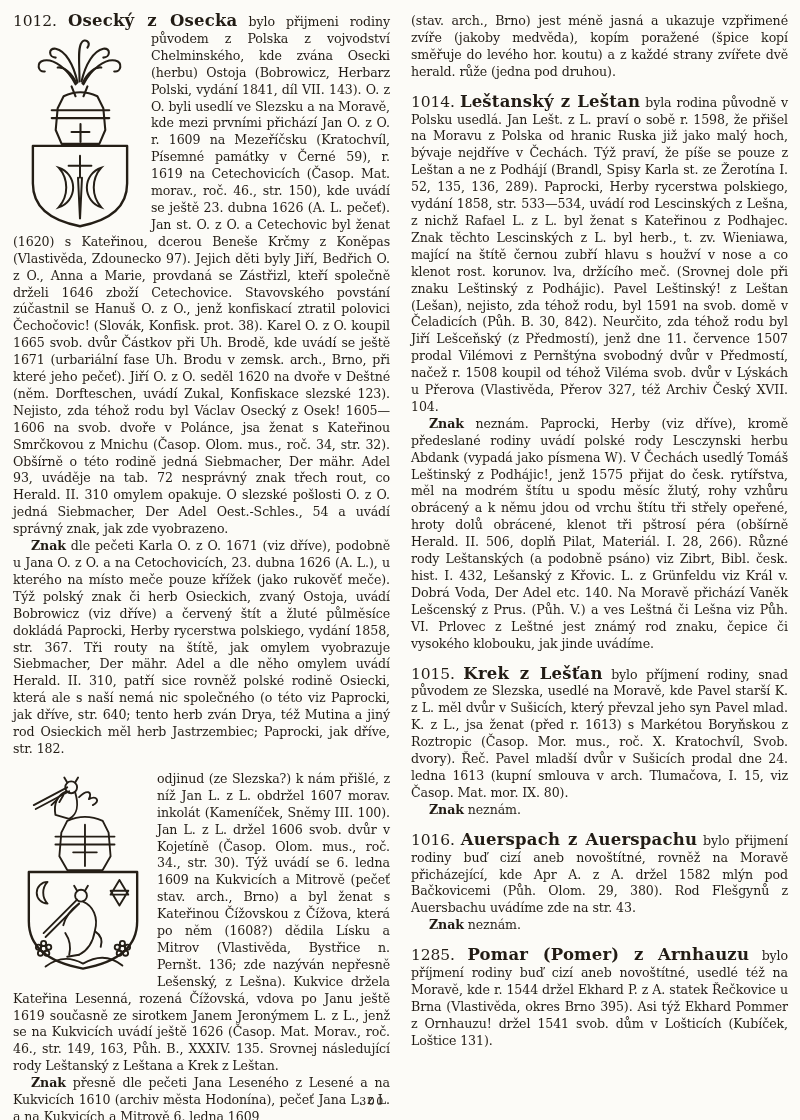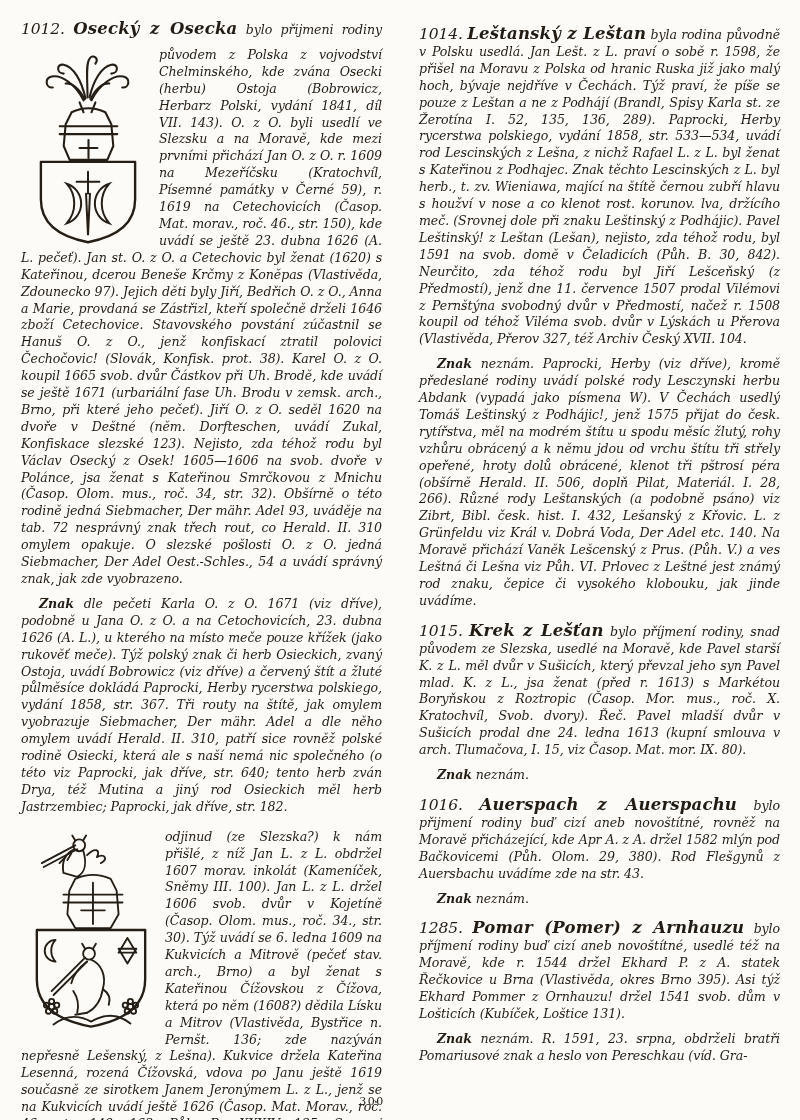--- a/index.html
+++ b/index.html
@@ -14,21 +14,21 @@
   }
   .page { padding: 13px 11px 0 13px; height: 100%; position: relative; }
   .cols { display: flex; gap: 21px; }
   .col {
     flex: 0 0 377px; width: 377px;
     text-align: justify;
     font-size: 12.6px;
     line-height: 16.9px;
     letter-spacing: -0.1px;
   }
-  p { margin: 8px; font-style: italic; }
+  p { margin: 0; }
   .entry { margin-top: 13px; }
   .entry.first { margin-top: 0; }
   .lead { text-align: justify; text-align-last: justify; -moz-text-align-last: justify; }
   .enum { font-size: 15.5px; }
   .etitle { font-size: 16.5px; font-weight: bold; letter-spacing: 0.2px; }
   .indent { text-indent: 18px; }
   .b { font-weight: bold; }
   .arms { float: left; margin: 3px 9px 2px 5px; }
   .arms svg { display: block; }
   .pageno {
@@ -121,37 +121,37 @@
                   <circle cx="100.8" cy="174.3" r="2.6"></circle>
               <path d="M28 194 Q46 180 66 191 Q88 178 106 193"></path>
             </g>
           </svg>
             </span><span>odjinud (ze Slezska?) k nám přišlé, z níž Jan L. z L. obdržel 1607 morav. inkolát (Kameníček, Sněmy III. 100). Jan L. z L. držel 1606 svob. dvůr v Kojetíně (Časop. Olom. mus., roč. 34., str. 30). Týž uvádí se 6. ledna 1609 na Kukvicích a Mitrově (pečeť stav. arch., Brno) a byl ženat s Kateřinou Čížovskou z Čížova, která po něm (1608?) dědila Lísku a Mitrov (Vlastivěda, Bystřice n. Pernšt. 136; zde nazýván nepřesně Lešenský, z Lešna). Kukvice držela Kateřina Lesenná, rozená Čížovská, vdova po Janu ještě 1619 současně ze sirotkem Janem Jeronýmem L. z L., jenž se na Kukvicích uvádí ještě 1626 (Časop. Mat. Morav., roč. 46., str. 149, 163, Půh. B., XXXIV. 135. Srovnej následující rody Leštanský z Leštana a Krek z Leštan.</span></p>
         <p class="indent"><span class="b">Znak</span> <span>přesně dle pečeti Jana Leseného z Lesené a na Kukvicích 1610 (archiv města Hodonína), pečeť Jana L. z L. a na Kukvicích a Mitrově 6. ledna 1609</span></p>
       </section>
     </div>
 
     <div class="col">
+      <p><span>(stav. arch., Brno) jest méně jasná a ukazuje vzpřimené zvíře (jakoby medvěda), kopím poražené (špice kopí směřuje do levého hor. koutu) a z každé strany zvířete dvě herald. růže (jedna pod druhou).</span></p>
 
       <section class="entry">
         <p><span class="enum">1014.</span> <span class="etitle">Leštanský z Leštan</span> <span>byla rodina původně v Polsku usedlá. Jan Lešt. z L. praví o sobě r. 1598, že přišel na Moravu z Polska od hranic Ruska již jako malý hoch, bývaje nejdříve v Čechách. Týž praví, že píše se pouze z Leštan a ne z Podhájí (Brandl, Spisy Karla st. ze Žerotína I. 52, 135, 136, 289). Paprocki, Herby rycerstwa polskiego, vydání 1858, str. 533—534, uvádí rod Lescinských z Lešna, z nichž Rafael L. z L. byl ženat s Kateřinou z Podhajec. Znak těchto Lescinských z L. byl herb., t. zv. Wieniawa, mající na štítě černou zubří hlavu s houžví v nose a co klenot rost. korunov. lva, držícího meč. (Srovnej dole při znaku Leštinský z Podhájic). Pavel Leštinský! z Leštan (Lešan), nejisto, zda téhož rodu, byl 1591 na svob. domě v Čeladicích (Půh. B. 30, 842). Neurčito, zda téhož rodu byl Jiří Lešceňský (z Předmostí), jenž dne 11. července 1507 prodal Vilémovi z Pernštýna svobodný dvůr v Předmostí, načež r. 1508 koupil od téhož Viléma svob. dvůr v Lýskách u Přerova (Vlastivěda, Přerov 327, též Archiv Český XVII. 104.</span></p>
         <p class="indent"><span class="b">Znak</span> <span>neznám. Paprocki, Herby (viz dříve), kromě předeslané rodiny uvádí polské rody Lesczynski herbu Abdank (vypadá jako písmena W). V Čechách usedlý Tomáš Leštinský z Podhájic!, jenž 1575 přijat do česk. rytířstva, měl na modrém štítu u spodu měsíc žlutý, rohy vzhůru obrácený a k němu jdou od vrchu štítu tři střely opeřené, hroty dolů obrácené, klenot tři pštrosí péra (obšírně Herald. II. 506, doplň Pilat, Materiál. I. 28, 266). Různé rody Leštanských (a podobně psáno) viz Zibrt, Bibl. česk. hist. I. 432, Lešanský z Křovic. L. z Grünfeldu viz Král v. Dobrá Voda, Der Adel etc. 140. Na Moravě přichází Vaněk Lešcenský z Prus. (Půh. V.) a ves Leštná či Lešna viz Půh. VI. Prlovec z Leštné jest známý rod znaku, čepice či vysokého klobouku, jak jinde uvádíme.</span></p>
       </section>
 
       <section class="entry">
         <p><span class="enum">1015.</span> <span class="etitle">Krek z Lešťan</span> <span>bylo příjmení rodiny, snad původem ze Slezska, usedlé na Moravě, kde Pavel starší K. z L. měl dvůr v Sušicích, který převzal jeho syn Pavel mlad. K. z L., jsa ženat (před r. 1613) s Markétou Boryňskou z Roztropic (Časop. Mor. mus., roč. X. Kratochvíl, Svob. dvory). Řeč. Pavel mladší dvůr v Sušicích prodal dne 24. ledna 1613 (kupní smlouva v arch. Tlumačova, I. 15, viz Časop. Mat. mor. IX. 80).</span></p>
         <p class="indent"><span class="b">Znak</span> <span>neznám.</span></p>
       </section>
 
       <section class="entry">
         <p><span class="enum">1016.</span> <span class="etitle">Auerspach z Auerspachu</span> <span>bylo přijmení rodiny buď cizí aneb novoštítné, rovněž na Moravě přicházející, kde Apr A. z A. držel 1582 mlýn pod Bačkovicemi (Půh. Olom. 29, 380). Rod Flešgynů z Auersbachu uvádíme zde na str. 43.</span></p>
         <p class="indent"><span class="b">Znak</span> <span>neznám.</span></p>
       </section>
 
       <section class="entry">
         <p><span class="enum">1285.</span> <span class="etitle">Pomar (Pomer) z Arnhauzu</span> <span>bylo příjmení rodiny buď cizí aneb novoštítné, usedlé též na Moravě, kde r. 1544 držel Ekhard P. z A. statek Řečkovice u Brna (Vlastivěda, okres Brno 395). Asi týž Ekhard Pommer z Ornhauzu! držel 1541 svob. dům v Lošticích (Kubíček, Loštice 131).</span></p>
-        <p class="indent"><span class="b">Znak</span> <span>neznám. R. 1591, 23. srpna, obdrželi bratři Pomariusové znak a heslo von Pereschkau (víd. Gra-</span></p>
       </section>
     </div>
   </div>
 
   <div class="pageno">300</div>
 </div>
 
 </body></html>

